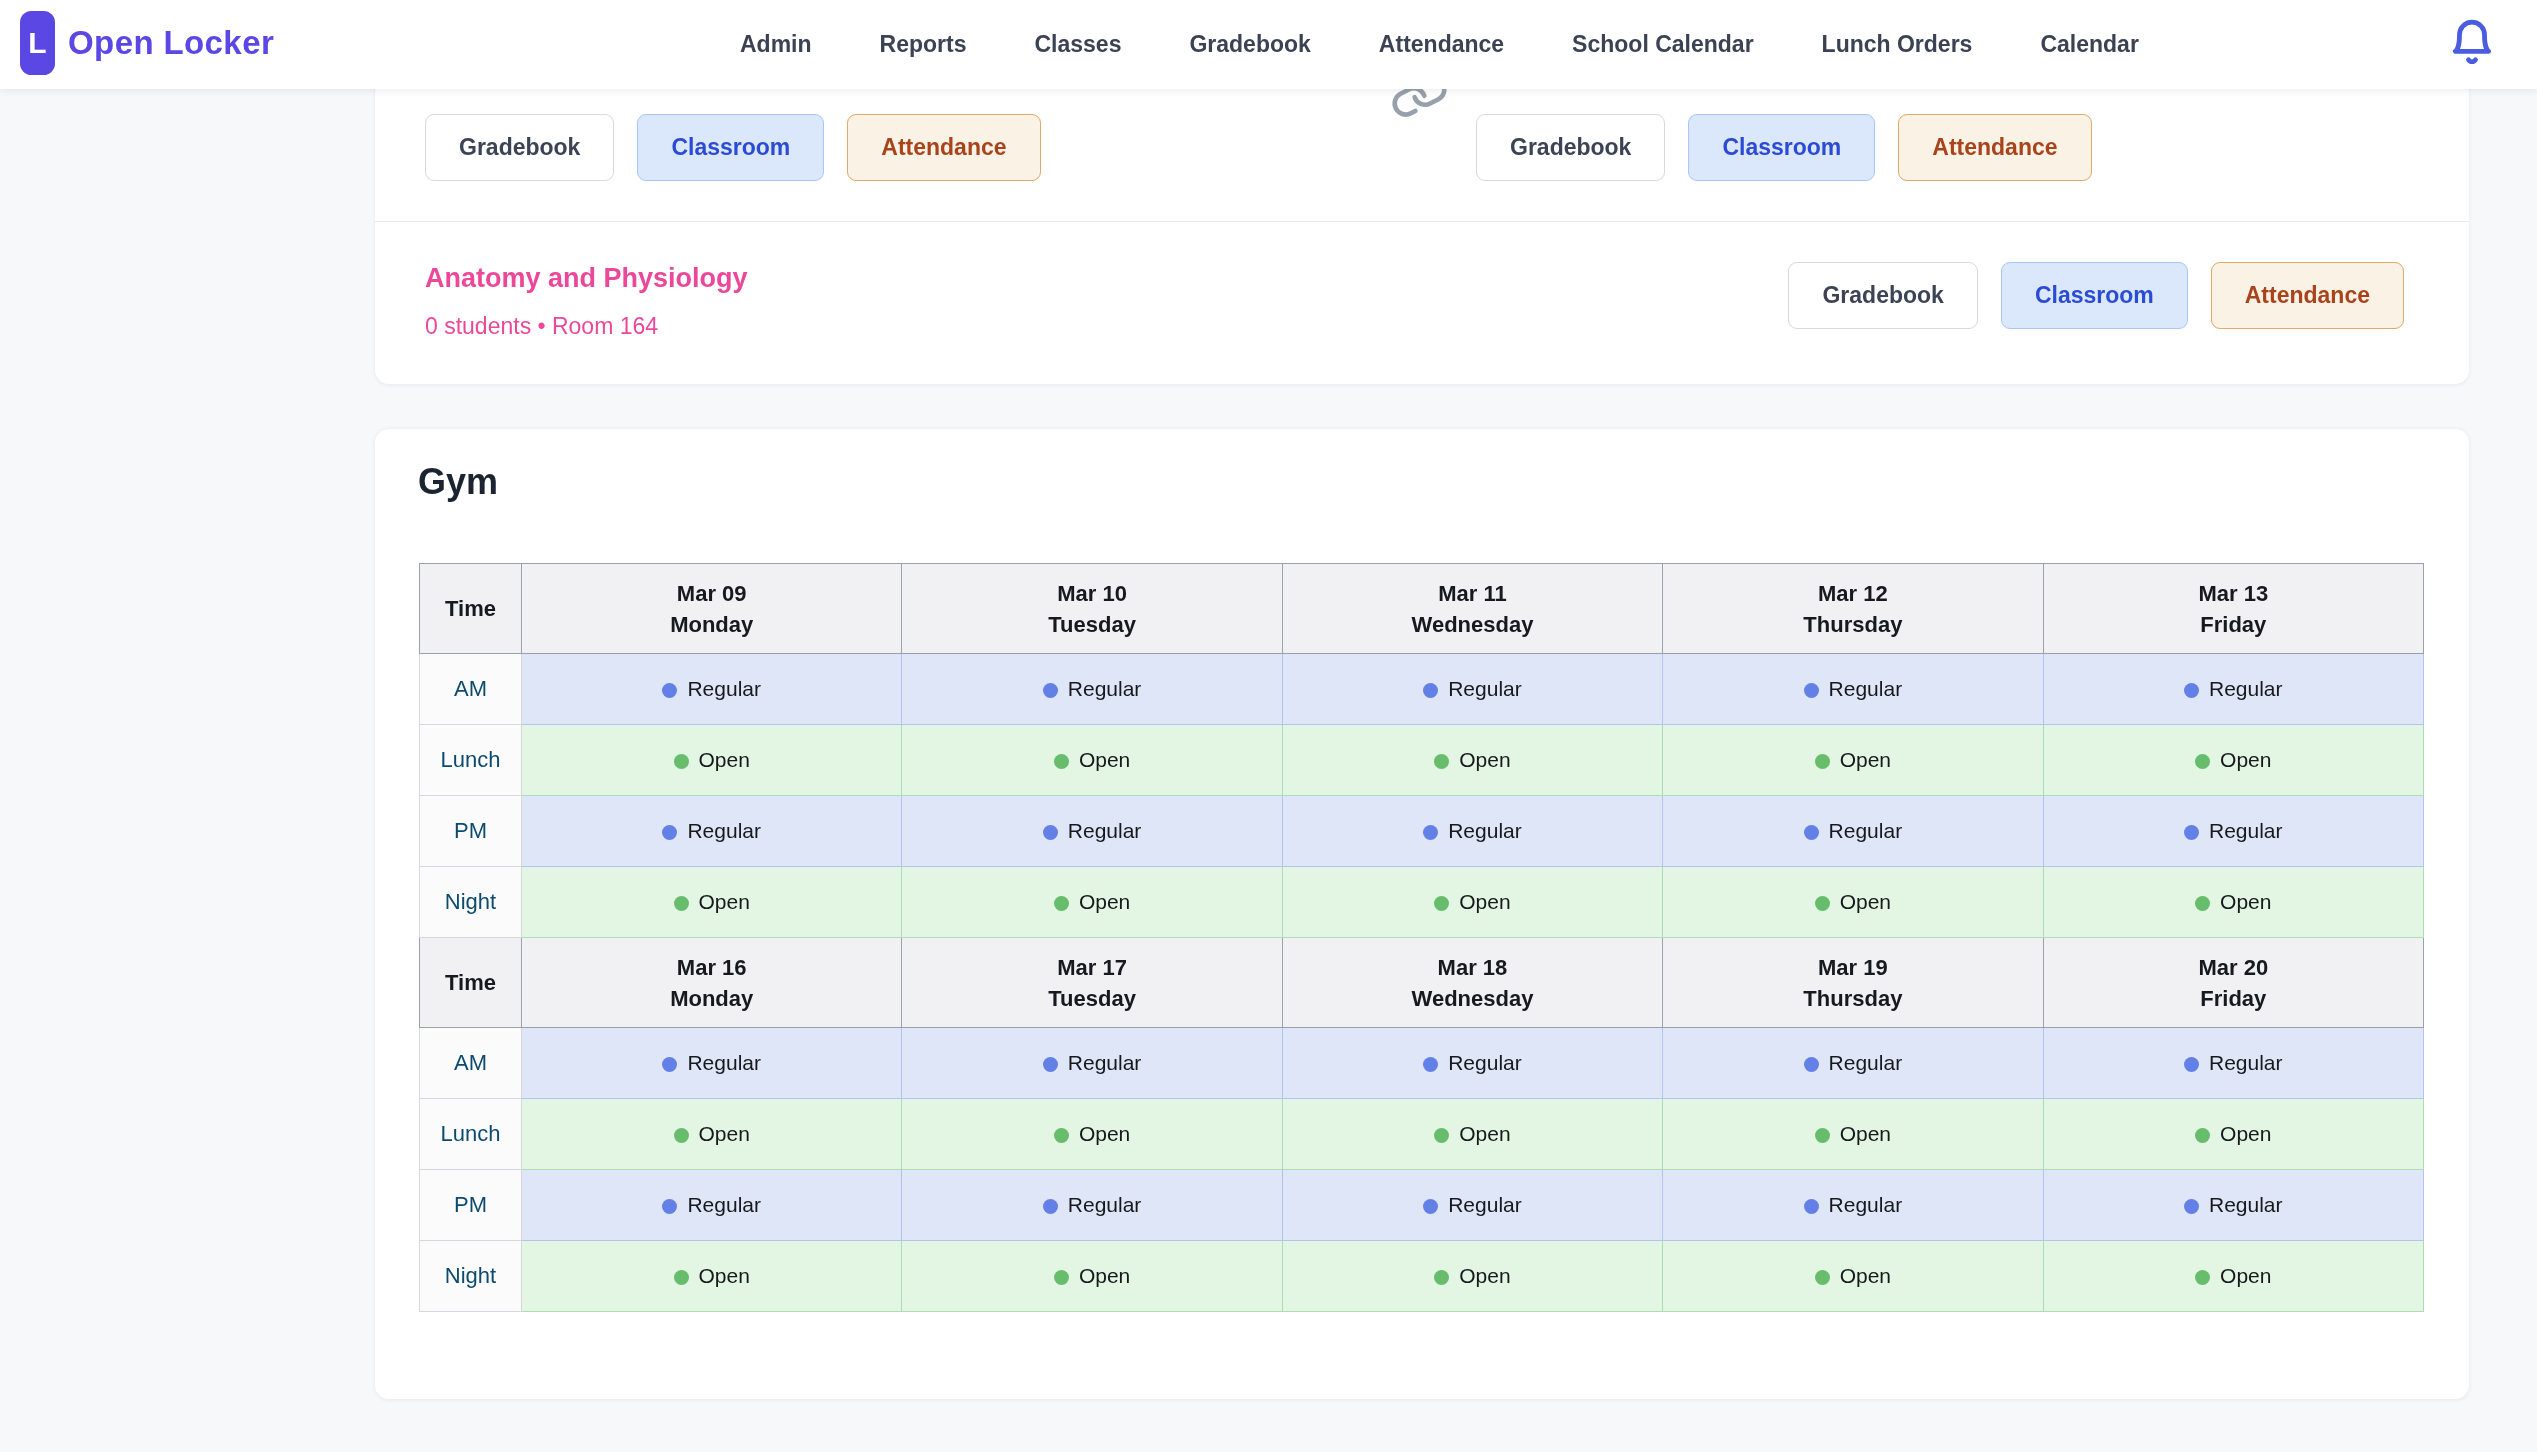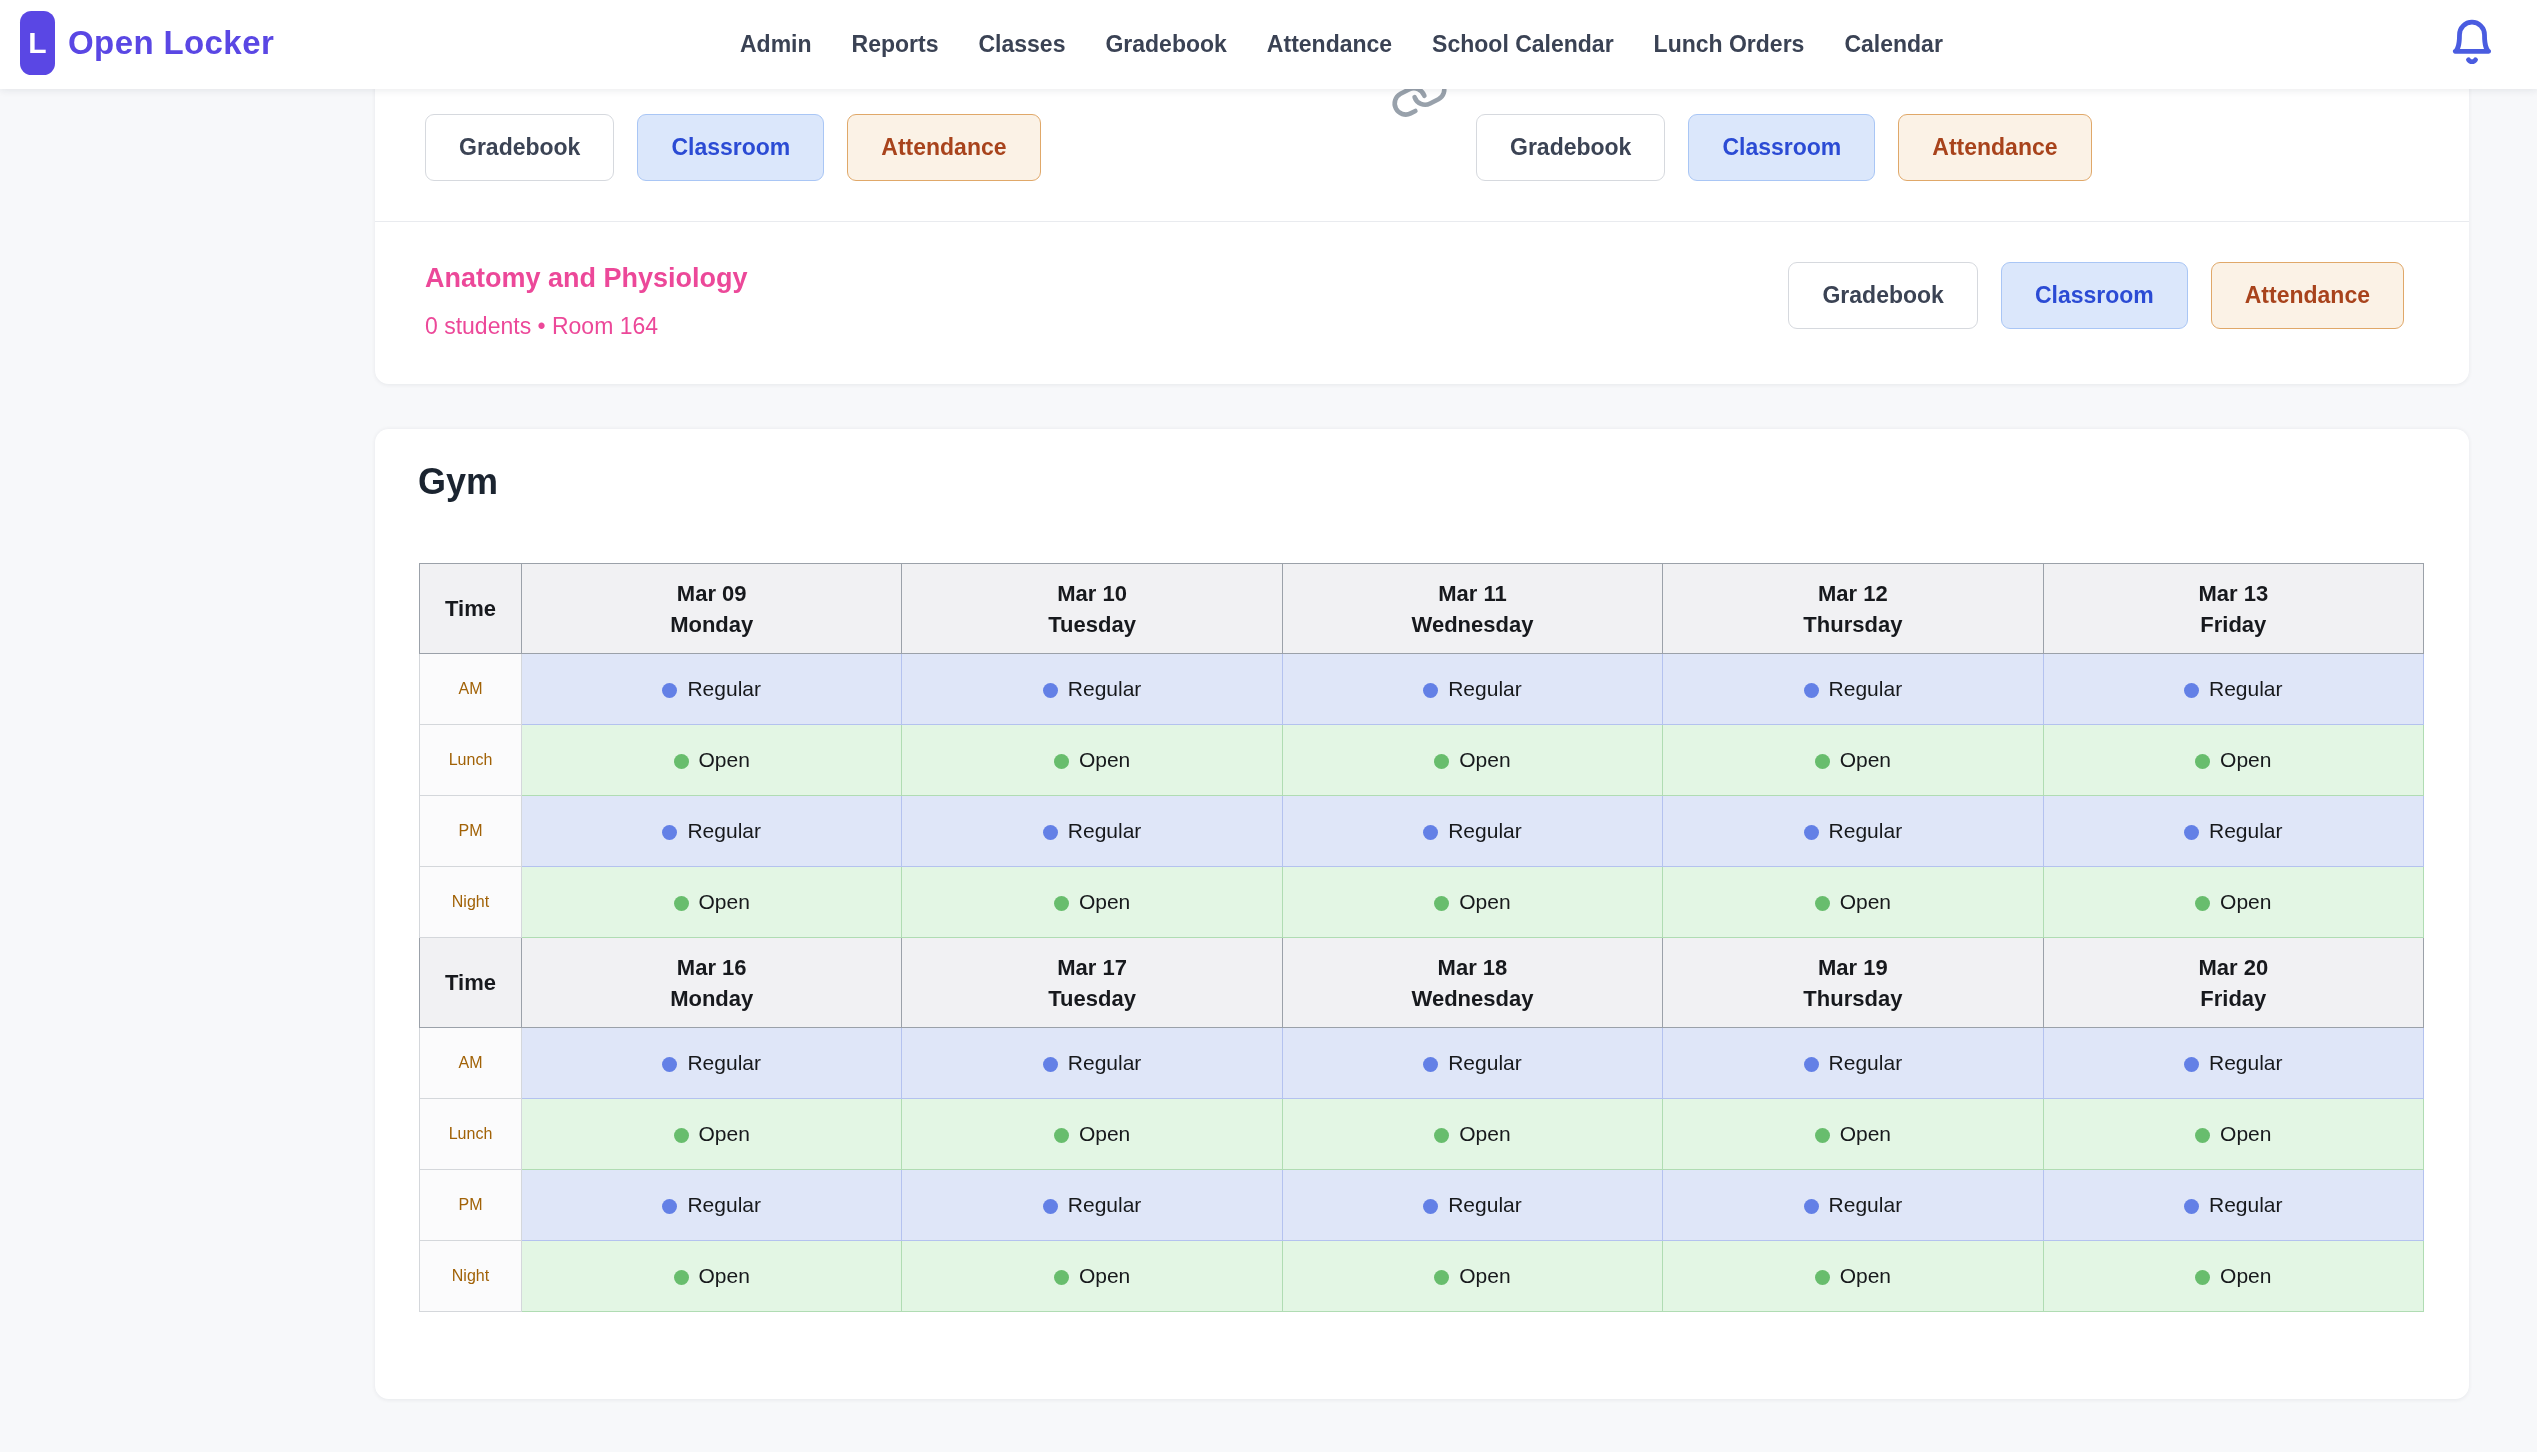--- a/index.html
+++ b/index.html
@@ -20,21 +20,21 @@
     box-shadow:0 2.3px 7.6px rgba(20,30,60,.09);
   }
   .logo-wrap { position:absolute; left:20px; top:10.6px; display:flex; align-items:center; cursor:pointer; }
   .logo-badge {
     width:35px; height:64px; border-radius:11.4px;
     background:var(--brand-purple,#5a47e4);
     color:#fff; font-weight:700; font-size:30px;
     display:flex; align-items:center; justify-content:center;
   }
   .brand-name { margin-left:13px; font-size:33px; font-weight:700; color:var(--brand-purple,#5a47e4); letter-spacing:0.4px; }
-  .nav-links { position:absolute; left:740px; top:0; height:89px; display:flex; align-items:center; gap:40px; }
+  .nav-links { position:absolute; left:740px; top:0; height:89px; display:flex; align-items:center; gap:68px; }
   .nav-link { font-size:23px; font-weight:600; color:#3a4254; text-decoration:none; cursor:pointer; white-space:nowrap; }
   .bell { position:absolute; right:41px; top:18px; width:50px; height:50px; cursor:pointer; }
 
   
   .card {
     position:absolute; background:#ffffff; border-radius:13.7px;
     box-shadow:0 0.8px 4.6px rgba(15,23,42,.07);
   }
   .classes-card { left:375px; top:-121px; width:2094px; height:505px; }
   .gym-card     { left:375px; top:429px;  width:2094px; height:970px; }
@@ -69,21 +69,21 @@
   table.schedule th, table.schedule td { text-align:center; vertical-align:middle; }
   tr.hdr th {
     height:90px; background:#f1f1f3;
     border:1.5px solid #9ba1a9;
     font-size:22px; font-weight:600; color:#17191d;
   }
   tr.hdr .d1, tr.hdr .d2 { line-height:31px; }
   th.row-label {
     height:71px; background:#fbfbfc;
     border:0.8px solid #d4d7db;
-    font-size:16px; font-weight:400; color:#a16207;
+    font-size:22px; font-weight:400; color:#0c4a6e;
   }
   td.slot { height:71px; font-size:21px; color:#17191c; cursor:pointer; }
   td.regular { background:var(--regular-bg,#dfe6f8); border:0.8px solid #b4c2ef; }
   td.open    { background:var(--open-bg,#e3f6e4);    border:0.8px solid #b0dcb3; }
   .dot {
     display:inline-block; width:15px; height:15px; border-radius:50%;
     margin-right:10px; vertical-align:-1.5px;
   }
   td.regular .dot { background:var(--regular-blue,#6380e6); }
   td.open    .dot { background:var(--open-green,#68bd6d); }

